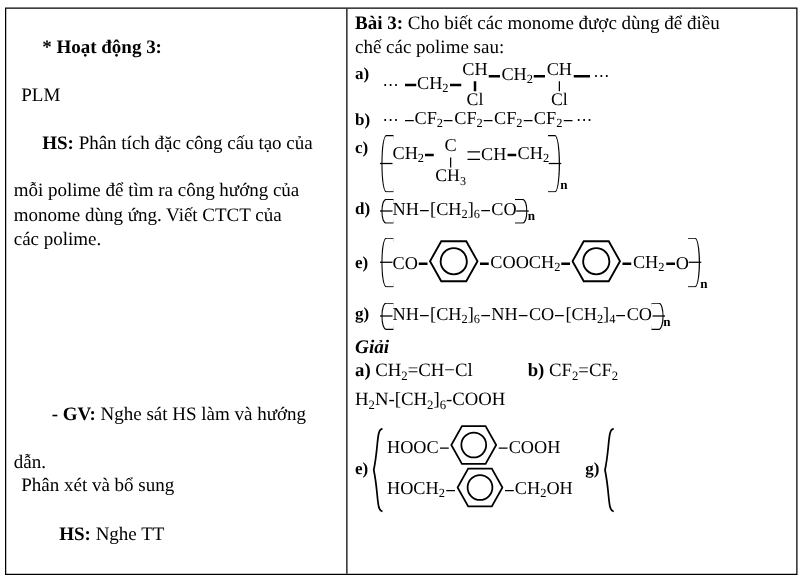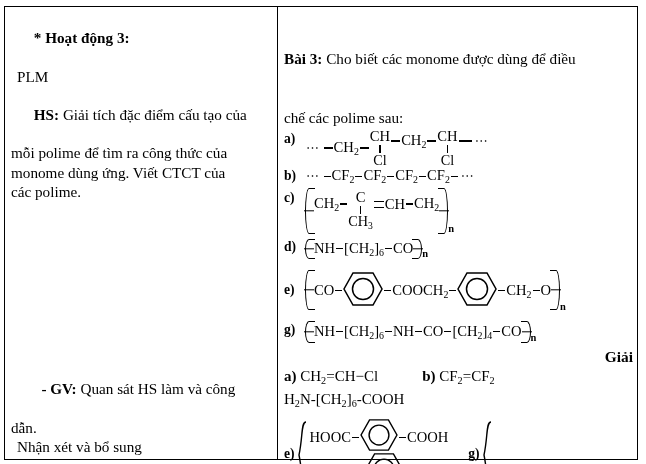--- a/index.html
+++ b/index.html
@@ -65,21 +65,21 @@
   .ln.just {
     text-align: justify;
     text-align-last: justify;
   }
   b, .b { font-weight: bold; }
 
   .left-bottom { margin-top: auto; }
   .indent1 { padding-left: 6px; }
 
   
-  .rhead { font-size: 15.2px; line-height: 19.2px; margin-top: 40px; }
+  .rhead { font-size: 15.2px; line-height: 19.2px; }
 
   .formula-row {
     display: flex;
     align-items: center;
     font-size: 14.6px;
     margin-top: 3px;
   }
   .lbl {
     font-weight: bold;
     width: 20px;
@@ -119,24 +119,25 @@
     transform: translateY(-50%);
   }
   .brk-l::after { left: 0px; }
   .brk-r::after { right: 0px; }
   .nsub { font-size: 10.5px; font-weight: bold; align-self: flex-end; padding-bottom: 1px; margin-left: -1px; }
 
   
   .benz { display: inline-block; vertical-align: middle; margin: 0 0px; }
 
   .giai {
-    text-align: right;
+    text-align: left;
     font-weight: bold;
     font-size: 15.4px;
     margin-top: 4px;
+    font-style: italic;
   }
 
   .ans { font-size: 15px; line-height: 19px; margin-top: 1px; }
   .ans .gap { display: inline-block; width: 44px; }
 
   
   .ansgroups {
     display: flex;
     margin-top: 7px;
     align-items: stretch;
@@ -161,32 +162,35 @@
 
   <div class="col-left">
 
     <div class="ln">
       <b>* Hoạt động 3:</b>
     </div>
 
     <div class="ln indent1">PLM</div>
 
     <div class="ln">
-      <b>HS:</b><span> </span><span>Giải tích đặc điểm cấu tạo của</span>
-    </div>
-    <div class="ln">mỗi polime để tìm ra công thức của</div>
+      <b>HS:</b><span> </span><span>Phân tích đặc công cấu tạo của</span>
+    </div>
+    <div class="ln">mỗi polime để tìm ra công hướng của</div>
     <div class="ln">monome dùng ứng. Viết CTCT của</div>
     <div class="ln">các polime.</div>
 
     <div class="left-bottom">
       <div class="ln">
-        <b>- GV:</b><span> </span><span>Quan sát HS làm và công</span>
+        <b>- GV:</b><span> </span><span>Nghe sát HS làm và hướng</span>
       </div>
       <div class="ln">dẫn.</div>
-      <div class="ln indent1">Nhận xét và bổ sung</div>
+      <div class="ln indent1">Phân xét và bổ sung</div>
+      <div class="ln indent1">
+        <b>HS:</b><span> </span><span>Nghe TT</span>
+      </div>
     </div>
   </div>
 
   <div class="col-right">
 
     <div class="rhead">
       <b>Bài 3:</b><span> </span><span>Cho biết các monome được dùng để điều</span>
     </div>
     <div class="rhead">chế các polime sau:</div>
 

